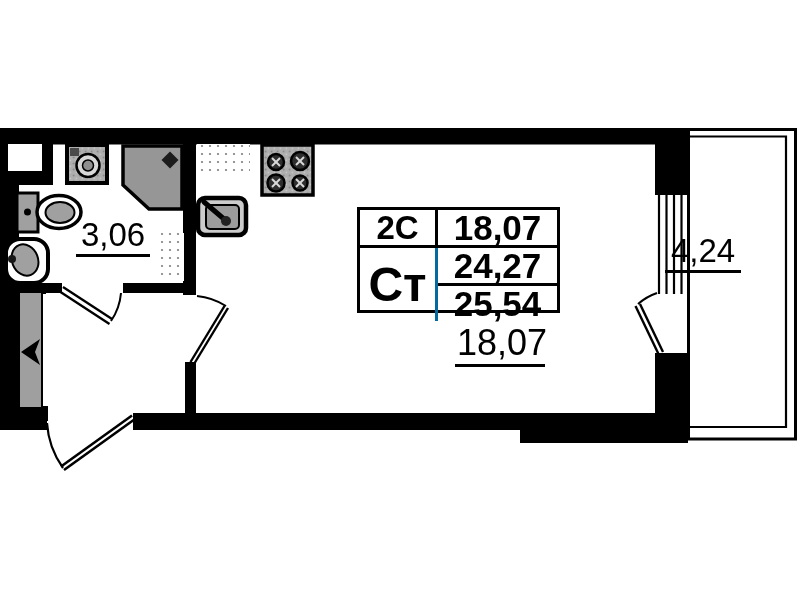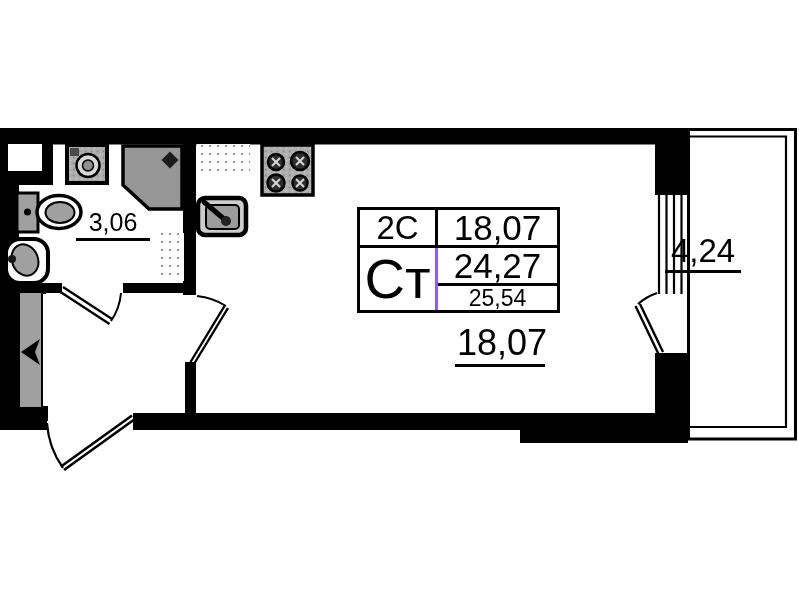--- a/index.html
+++ b/index.html
@@ -5,38 +5,38 @@
   html,body{margin:0;padding:0;background:#ffffff;}
   .stage{
     position:relative;width:799px;height:600px;background:#ffffff;overflow:hidden;
     font-family:"Liberation Sans", sans-serif;color:#000;
   }
   .stage svg{position:absolute;left:0;top:0;}
   .room-label{
     position:absolute;text-align:center;line-height:1;font-weight:400;
     border-bottom:3px solid #000;padding:0 2px 3px 2px;letter-spacing:0px;white-space:nowrap;
   }
-  .lbl-bathroom{left:76px;top:210px;width:70px;font-size:25px;}
+  .lbl-bathroom{left:76px;top:218px;width:70px;font-size:33px;}
   .lbl-hallway{left:79px;top:339px;width:72px;font-size:33px;}
   .lbl-living{left:455px;top:325px;width:86px;font-size:36px;}
   .lbl-balcony{left:665px;top:234px;width:72px;font-size:33px;}
   .info-table{
     position:absolute;left:357px;top:207px;width:203px;height:106px;
     box-sizing:border-box;border:3px solid #000;background:#fff;
     display:grid;grid-template-columns:78px 1fr;grid-template-rows:1fr 1fr 1fr;
   }
   .info-table .cell{
     display:flex;align-items:center;justify-content:center;
-    box-sizing:border-box;line-height:1;font-weight:400;
+    box-sizing:border-box;line-height:1;font-weight:700;
   }
   .c-r1l{grid-area:1/1/2/2;border-right:3px solid #000;border-bottom:3px solid #000;font-size:33px;}
   .c-r1v{grid-area:1/2/2/3;border-bottom:3px solid #000;font-size:35px;}
-  .c-r23l{grid-area:2/1/4/2;border-right:3px solid #8b5cf6;font-size:56px;}
+  .c-r23l{grid-area:2/1/4/2;border-right:3px solid #0369a1;font-size:48px;}
   .c-r2v{grid-area:2/2/3/3;border-bottom:3px solid #000;font-size:35px;}
-  .c-r3v{grid-area:3/2/4/3;font-size:23px;}
+  .c-r3v{grid-area:3/2/4/3;font-size:35px;}
 </style>
 </head>
 <body>
 
 <div class="stage">
 
   <svg width="799" height="600" viewBox="0 0 799 600">
     <defs>
       <pattern id="tex" width="6" height="6" patternUnits="userSpaceOnUse">
         <rect width="6" height="6" fill="#aeaeae"></rect>

